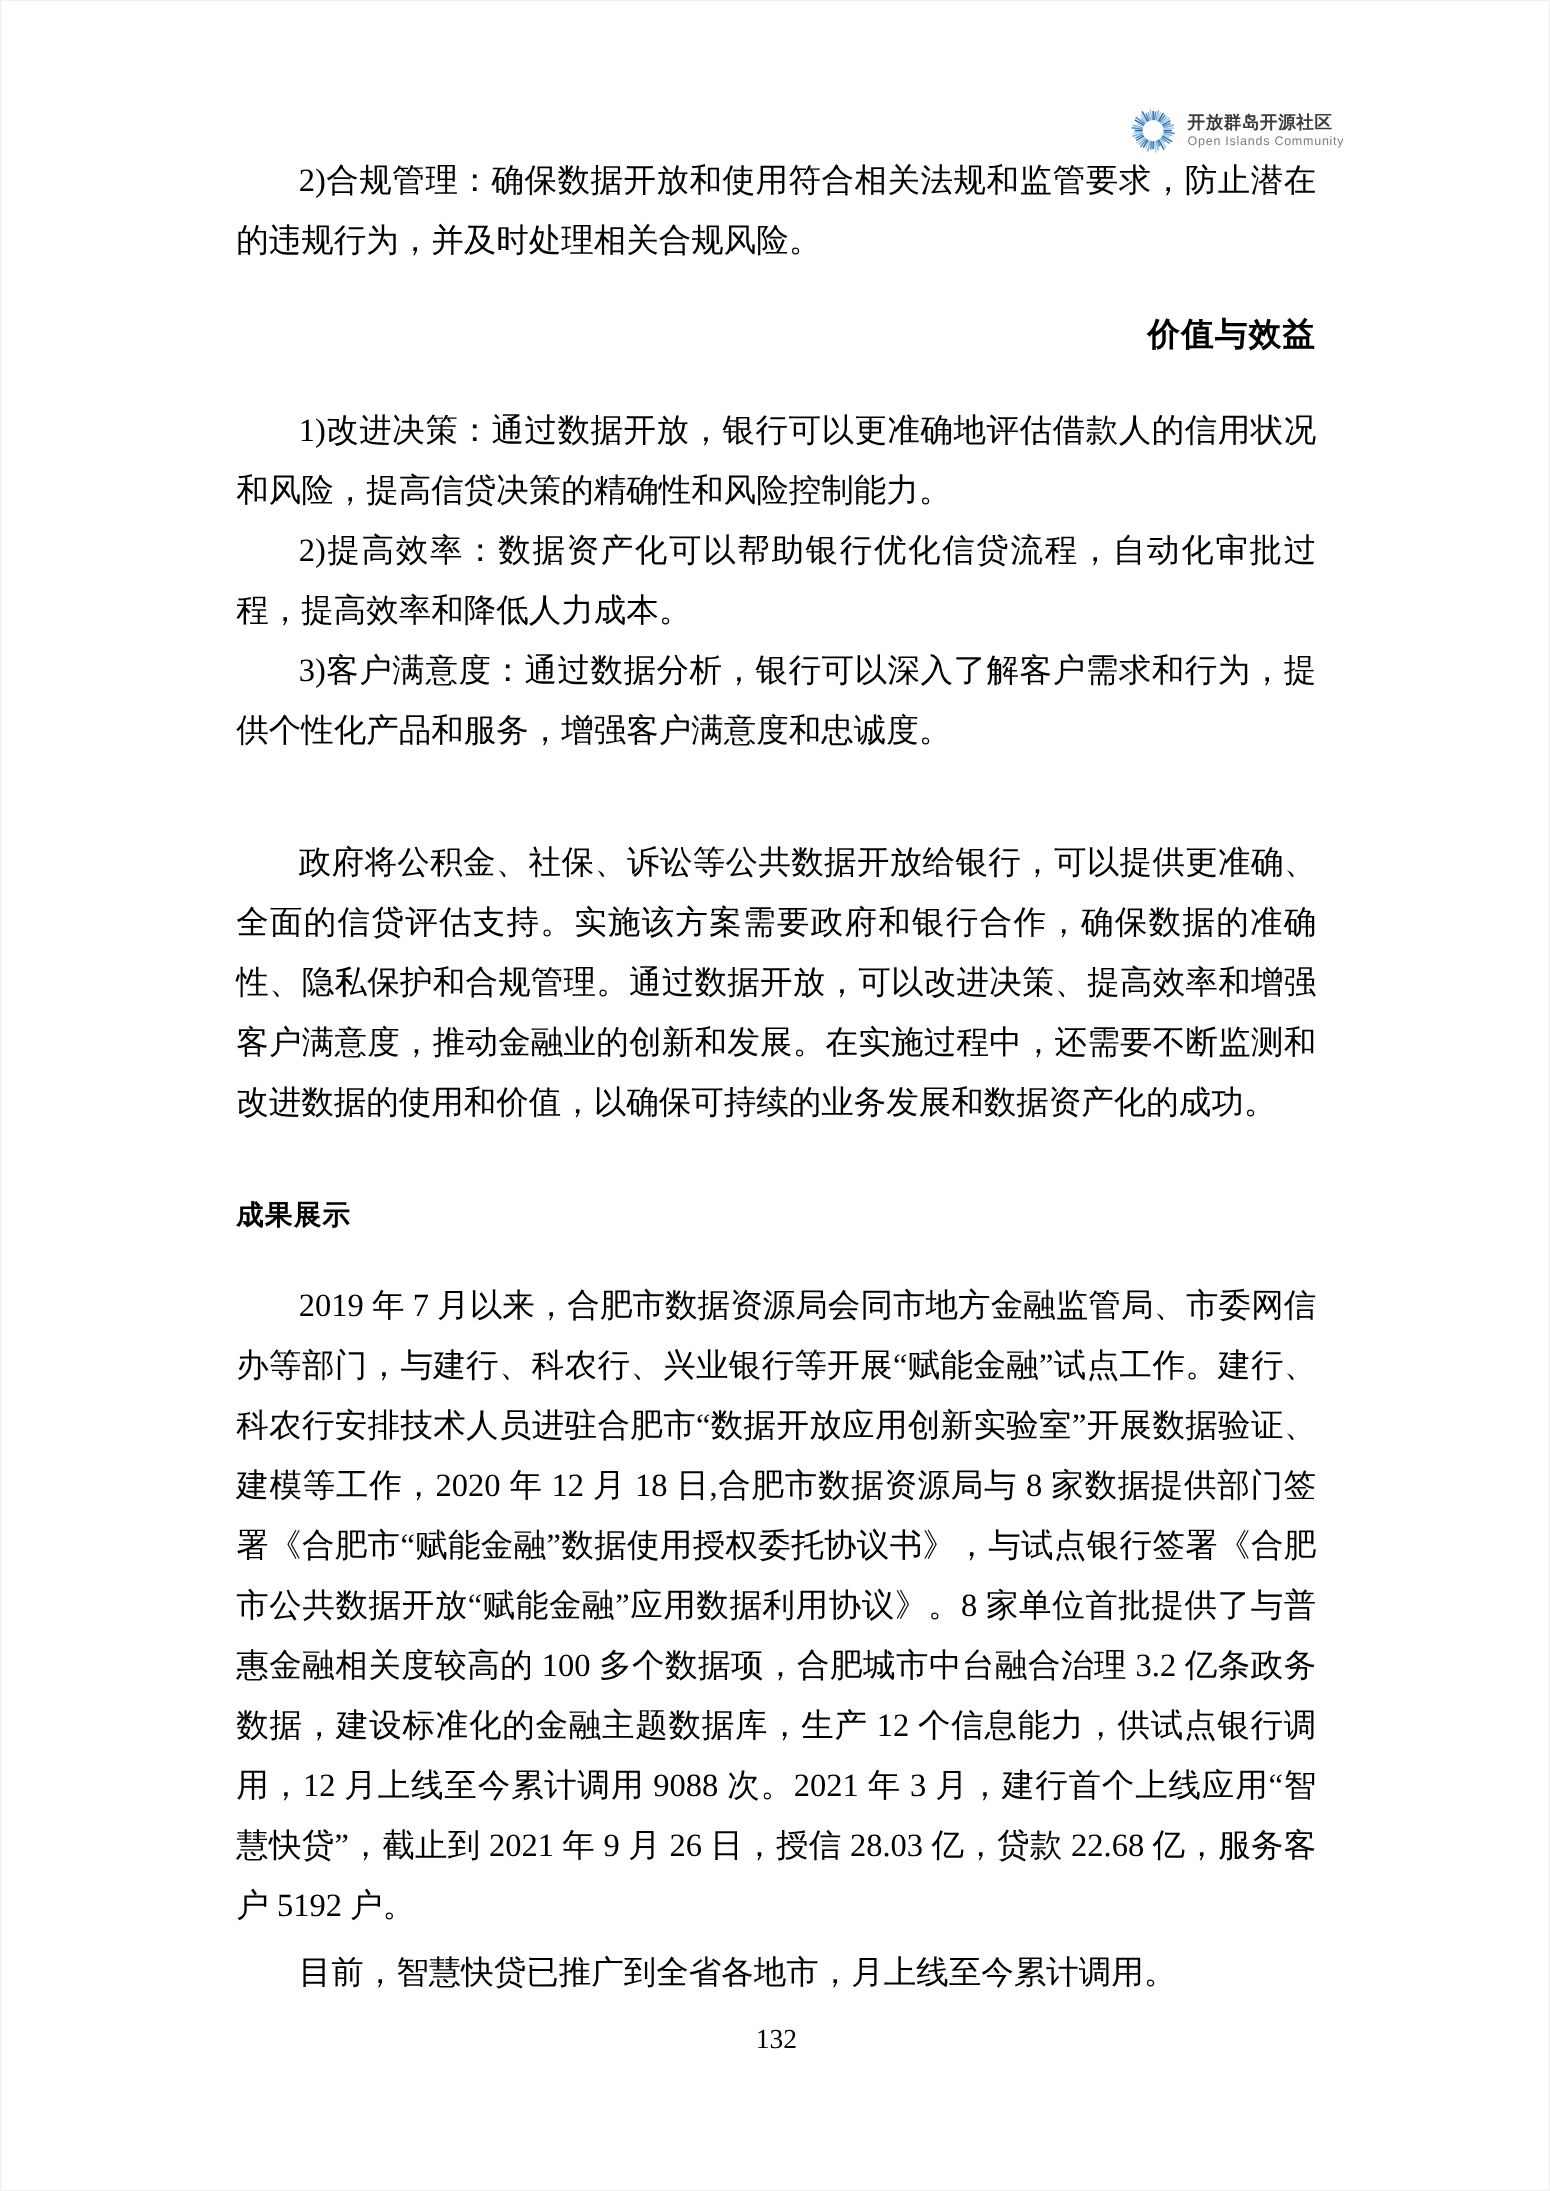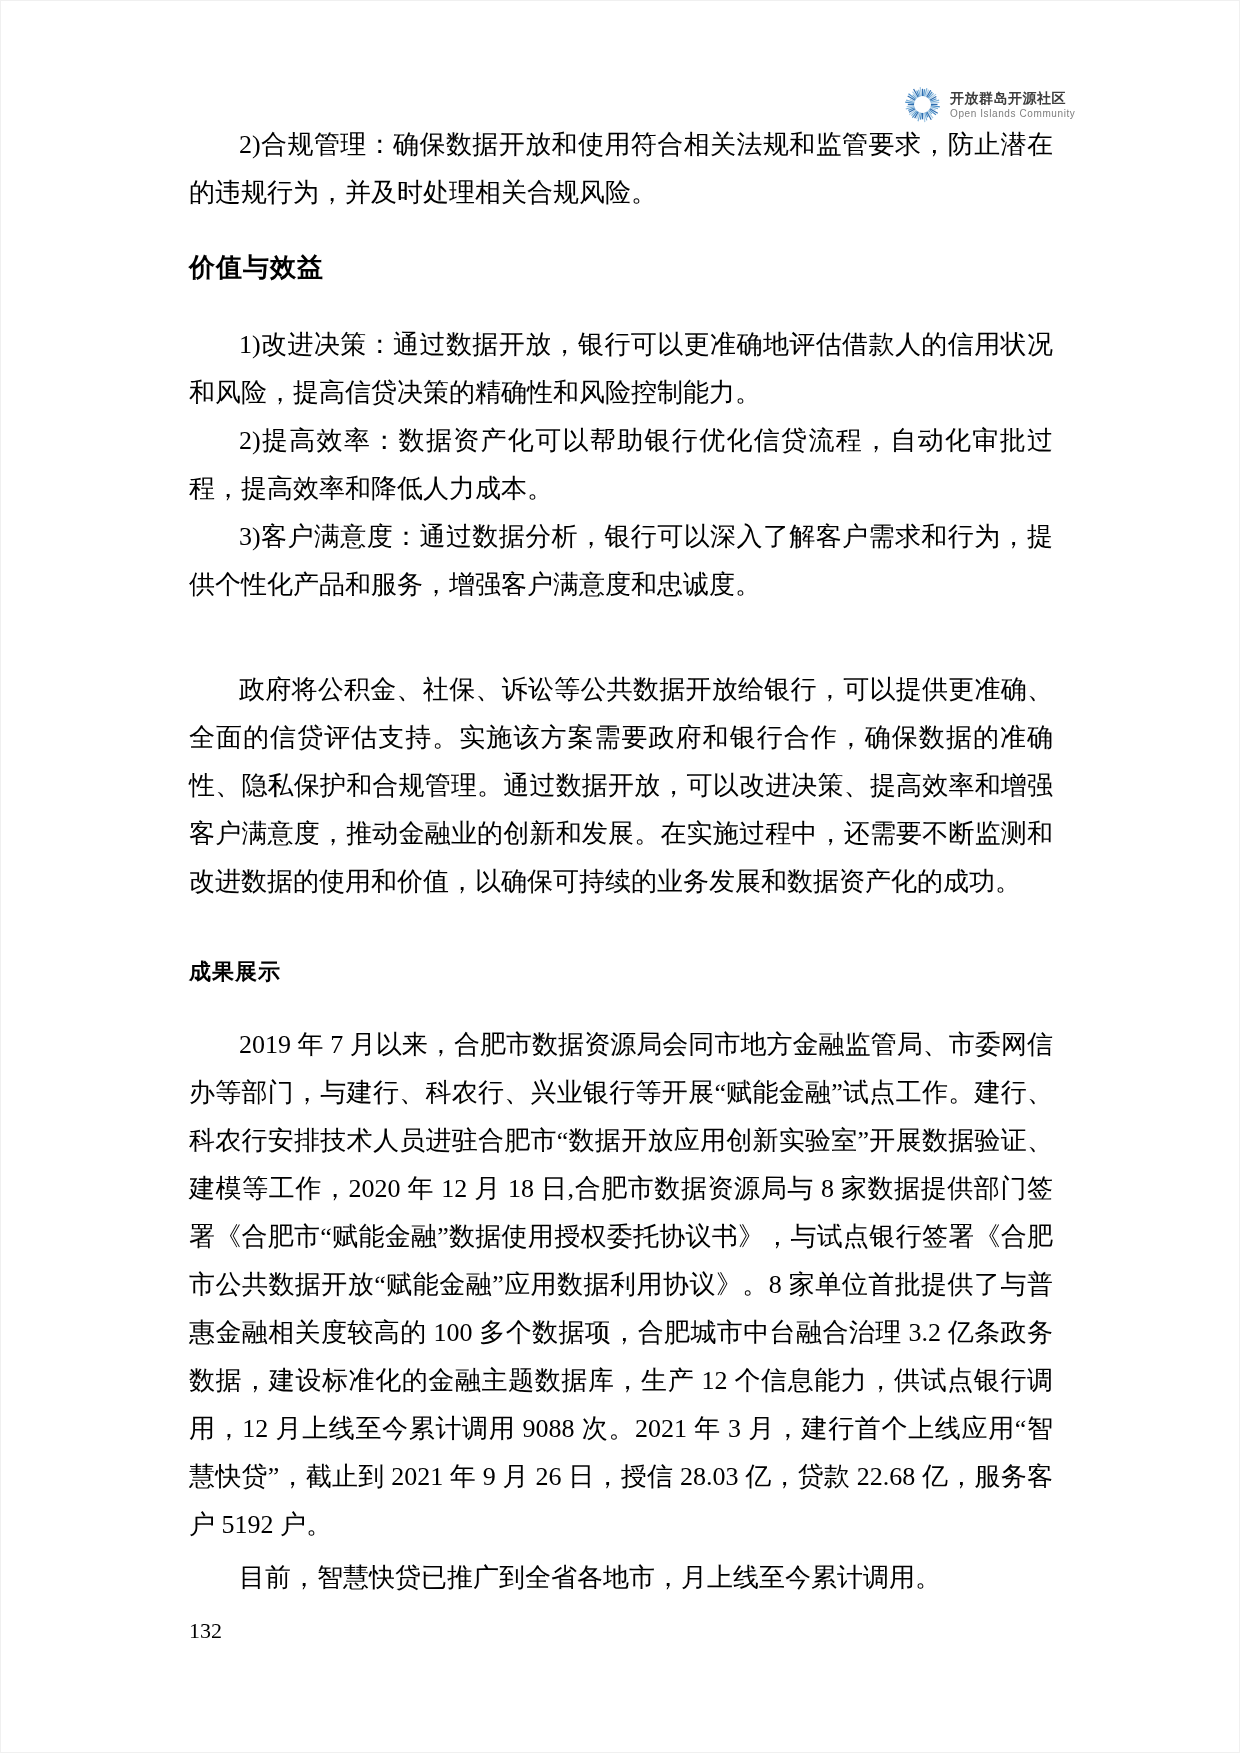--- a/index.html
+++ b/index.html
@@ -73,21 +73,21 @@
     margin: 0;
     text-indent: 50px;
   }
   .sub-heading {
     font-family: "Liberation Sans", "DejaVu Sans", sans-serif;
     font-weight: bold;
     font-size: 26px;
     line-height: 34px;
     letter-spacing: 1px;
     margin: 33px 0 0 0;
-    text-align: left;
+    text-align: right;
   }
   .section-heading {
     font-family: "Liberation Sans", "DejaVu Sans", sans-serif;
     font-weight: bold;
     font-size: 22px;
     line-height: 40px;
     letter-spacing: 1px;
     margin: 46px 0 0 0;
     text-align: left;
   }
@@ -95,20 +95,21 @@
   .para-government { margin-top: 57px; }
   .para-results    { margin-top: 29px; }
   .para-current    { margin-top: 5px; }
 
   
   .page-footer {
     position: absolute;
     top: 1606px;
     left: 188px;
     width: 864px;
+    text-align: center;
     font-size: 22px;
     line-height: 48px;
   }
 </style>
 </head>
 <body>
 
 <div class="page">
 
   <header class="logo">

